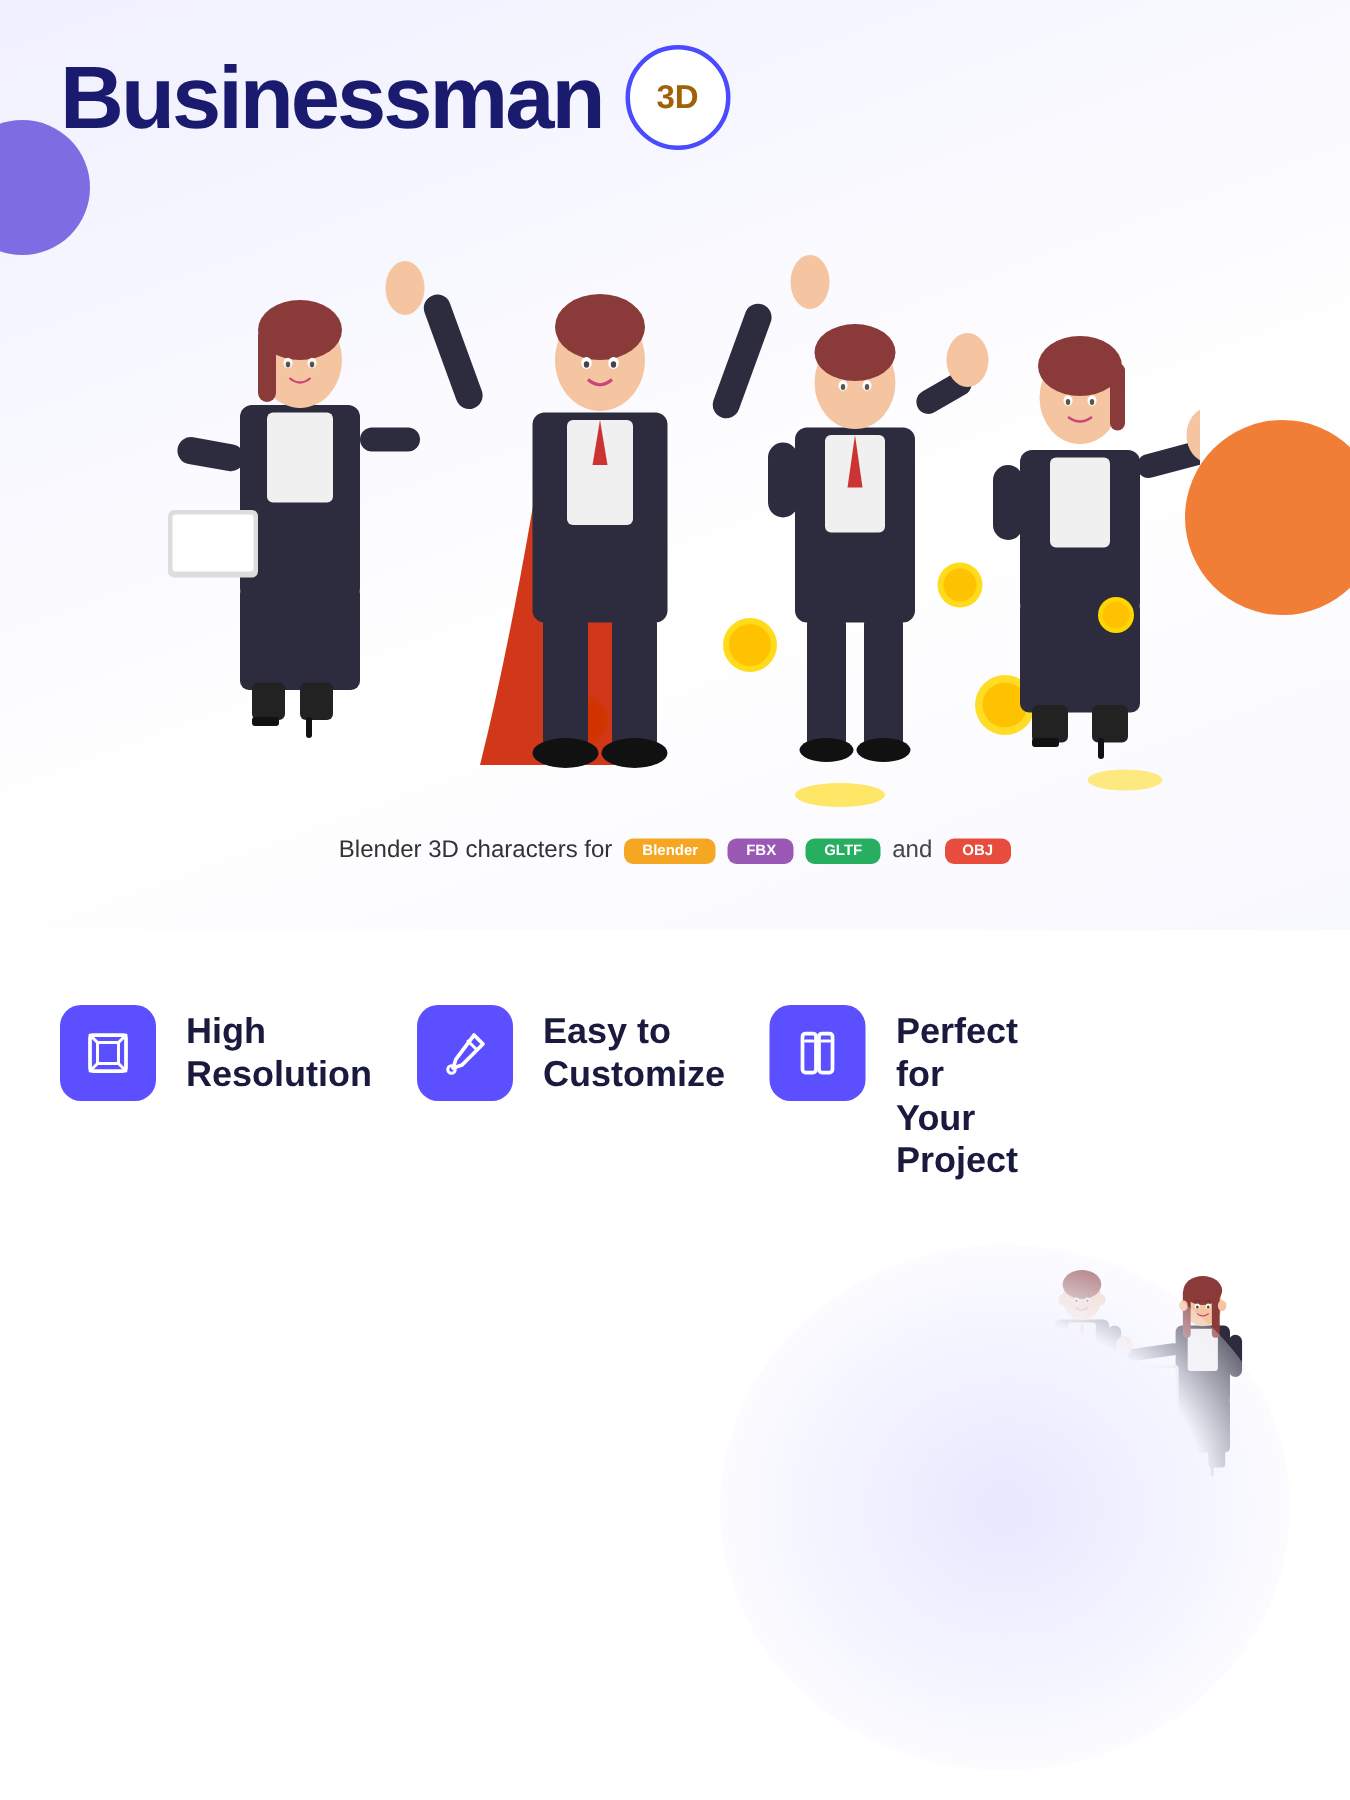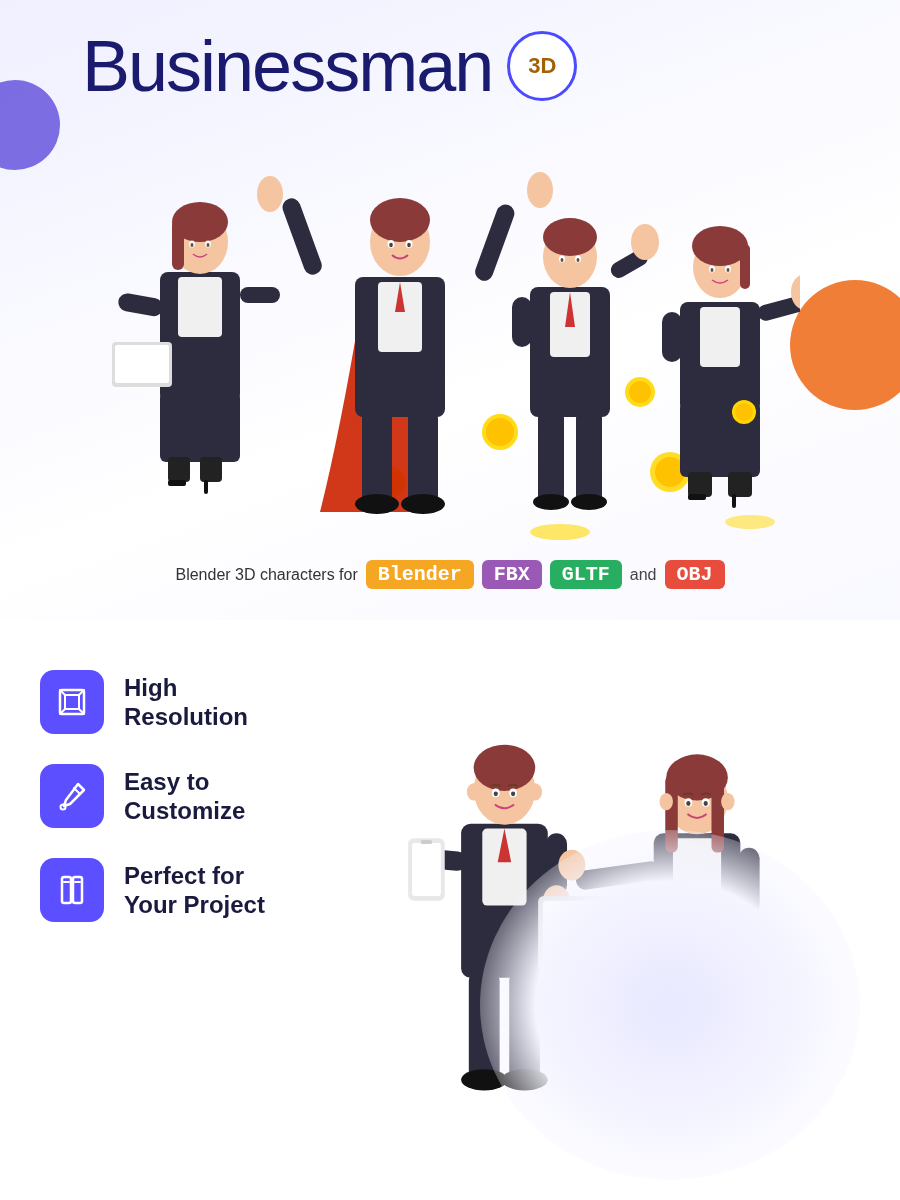--- a/index.html
+++ b/index.html
@@ -23,26 +23,25 @@
     .title-row {
       display: flex;
       align-items: center;
       gap: 15px;
       margin-bottom: 10px;
       position: relative;
       z-index: 2;
     }
 
     .main-title {
-      font-size: 72px;
-      font-weight: 400;
+      font-size: 59px;
+      font-weight: 700;
       color: #1a1a6e;
       letter-spacing: -2px;
       line-height: 1;
-      margin-left: 42px;
     }
 
     .badge-3d {
       width: 70px;
       height: 70px;
       border-radius: 50%;
       border: 3px solid #4a4aff;
       display: flex;
       align-items: center;
       justify-content: center;
@@ -101,43 +100,42 @@
 
     .format-label {
       font-size: 16px;
       color: #333;
     }
 
     .badge {
       display: inline-block;
       padding: 3px 12px;
       border-radius: 6px;
-      font-size: 20px;
+      font-size: 10px;
       font-weight: 700;
       color: white;
-      font-family: Liberation Mono, monospace;
     }
     .badge-blender { background: #f5a623; }
     .badge-fbx { background: #9b59b6; }
     .badge-gltf { background: #27ae60; }
     .badge-obj { background: #e74c3c; }
 
     
     .bottom-section {
       display: flex;
       padding: 40px 40px 30px 40px;
       gap: 0;
       background: #ffffff;
       min-height: 580px;
     }
 
     .features-col {
       flex: 0 0 340px;
       display: flex;
-      flex-direction: column;
+      flex-direction: row;
       gap: 30px;
       padding-top: 10px;
     }
 
     .feature-item {
       display: flex;
       align-items: flex-start;
       gap: 20px;
     }
 

